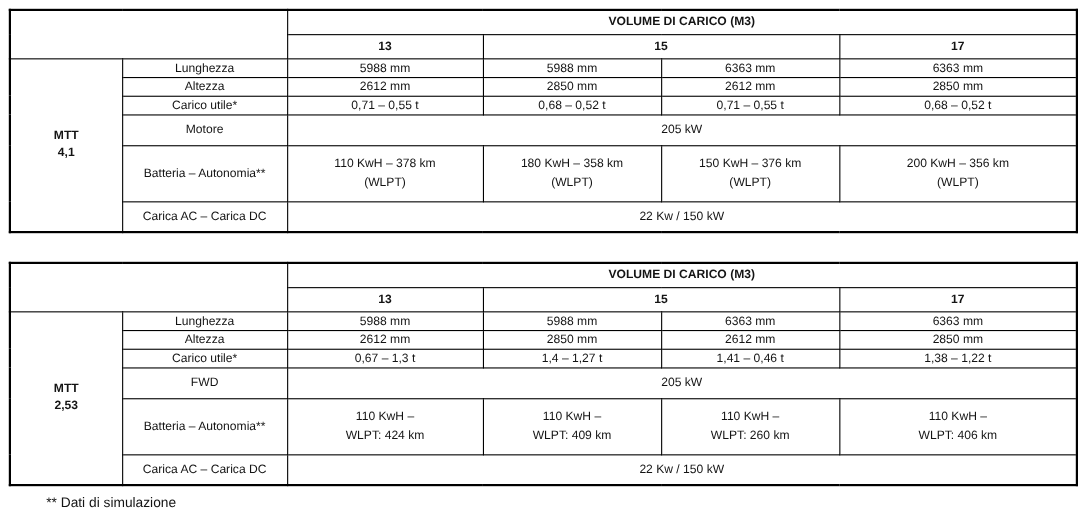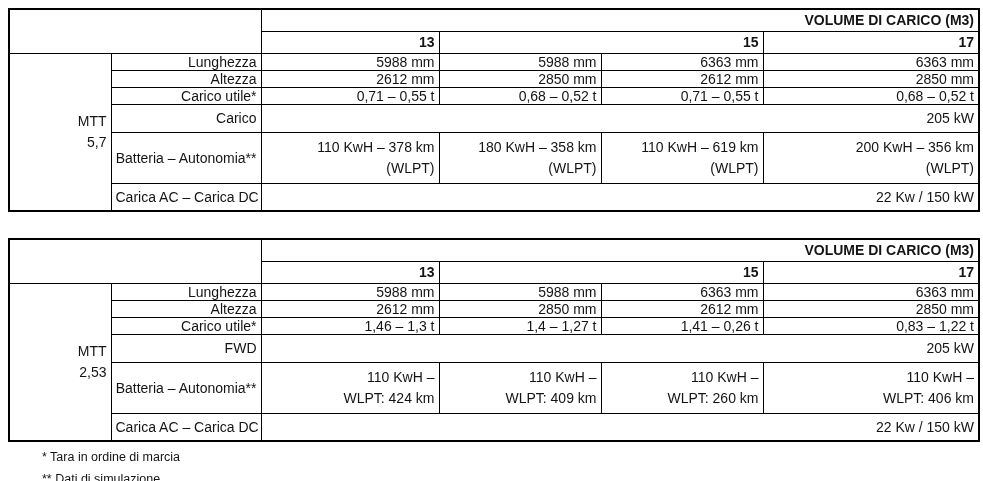--- a/index.html
+++ b/index.html
@@ -19,22 +19,22 @@
   }
   table.spec {
     border-collapse: collapse;
     table-layout: fixed;
     width: 970px;
     border: 2px solid #000;
   }
   table.spec + table.spec { margin-top: 26px; }
   table.spec td {
     border: 1px solid #000;
-    font-size: 14px;
-    text-align: right;
+    font-size: 11px;
+    text-align: center;
     vertical-align: middle;
     padding: 0 4px;
     overflow: hidden;
     white-space: nowrap;
   }
   
   col.c-mtt   { width: 102px; }
   col.c-label { width: 150px; }
   col.c-v1    { width: 178px; }
   col.c-v2    { width: 162px; }
@@ -51,21 +51,21 @@
     border-bottom: 2px solid #000;
   }
   td.hdr-title, td.hdr-vol {
     font-weight: bold;
     font-size: 11.5px;
   }
   td.hdr-vol { border-bottom: 2px solid #000; margin-left: 16px; }
   td.mtt-cell {
     vertical-align: top;
     padding-top: 31px;
-    font-weight: normal;
+    font-weight: bold;
     font-size: 11.5px;
     line-height: 1.45;
     border-right: 2px solid #000;
   }
   td.row-label {
     text-align: left;
     padding-left: 8px;
     border-right: 2px solid #000;
   }
   td.two-line { line-height: 1.5; }
@@ -96,21 +96,21 @@
       <td class="hdr-title" colspan="4">VOLUME DI CARICO (M3)</td>
     </tr>
     <tr class="r-hdr">
       <td class="hdr-vol">13</td>
       <td class="hdr-vol" colspan="2">15</td>
       <td class="hdr-vol">17</td>
     </tr>
     <tr class="r-small">
       <td class="mtt-cell" rowspan="6">
         <div>MTT</div>
-        <div>5,7</div>
+        <div>4,1</div>
       </td>
       <td class="row-label">Lunghezza</td>
       <td>5988 mm</td>
       <td>5988 mm</td>
       <td>6363 mm</td>
       <td>6363 mm</td>
     </tr>
     <tr class="r-small">
       <td class="row-label">Altezza</td>
       <td>2612 mm</td>
@@ -119,35 +119,35 @@
       <td>2850 mm</td>
     </tr>
     <tr class="r-small">
       <td class="row-label">Carico utile*</td>
       <td>0,71 – 0,55 t</td>
       <td>0,68 – 0,52 t</td>
       <td>0,71 – 0,55 t</td>
       <td>0,68 – 0,52 t</td>
     </tr>
     <tr class="r-mid">
-      <td class="row-label">Carico</td>
+      <td class="row-label">Motore</td>
       <td colspan="4">205 kW</td>
     </tr>
     <tr class="r-tall">
       <td class="row-label">Batteria – Autonomia**</td>
       <td class="two-line">
         <div>110 KwH – 378 km</div>
         <div>(WLPT)</div>
       </td>
       <td class="two-line">
         <div>180 KwH – 358 km</div>
         <div>(WLPT)</div>
       </td>
       <td class="two-line">
-        <div>110 KwH – 619 km</div>
+        <div>150 KwH – 376 km</div>
         <div>(WLPT)</div>
       </td>
       <td class="two-line">
         <div>200 KwH – 356 km</div>
         <div>(WLPT)</div>
       </td>
     </tr>
     <tr class="r-mid">
       <td class="row-label">Carica AC – Carica DC</td>
       <td colspan="4">22 Kw / 150 kW</td>
@@ -187,24 +187,24 @@
     </tr>
     <tr class="r-small">
       <td class="row-label">Altezza</td>
       <td>2612 mm</td>
       <td>2850 mm</td>
       <td>2612 mm</td>
       <td>2850 mm</td>
     </tr>
     <tr class="r-small">
       <td class="row-label">Carico utile*</td>
-      <td>1,46 – 1,3 t</td>
+      <td>0,67 – 1,3 t</td>
       <td>1,4 – 1,27 t</td>
-      <td>1,41 – 0,26 t</td>
-      <td>0,83 – 1,22 t</td>
+      <td>1,41 – 0,46 t</td>
+      <td>1,38 – 1,22 t</td>
     </tr>
     <tr class="r-mid">
       <td class="row-label">FWD</td>
       <td colspan="4">205 kW</td>
     </tr>
     <tr class="r-tall">
       <td class="row-label">Batteria – Autonomia**</td>
       <td class="two-line">
         <div>110 KwH –</div>
         <div>WLPT: 424 km</div>
@@ -223,17 +223,16 @@
       </td>
     </tr>
     <tr class="r-mid">
       <td class="row-label">Carica AC – Carica DC</td>
       <td colspan="4">22 Kw / 150 kW</td>
     </tr>
   </tbody>
     </table>
 
   <div class="footnotes">
-    <div>* Tara in ordine di marcia</div>
     <div>** Dati di simulazione</div>
   </div>
 
 </div>
 
 </body></html>

